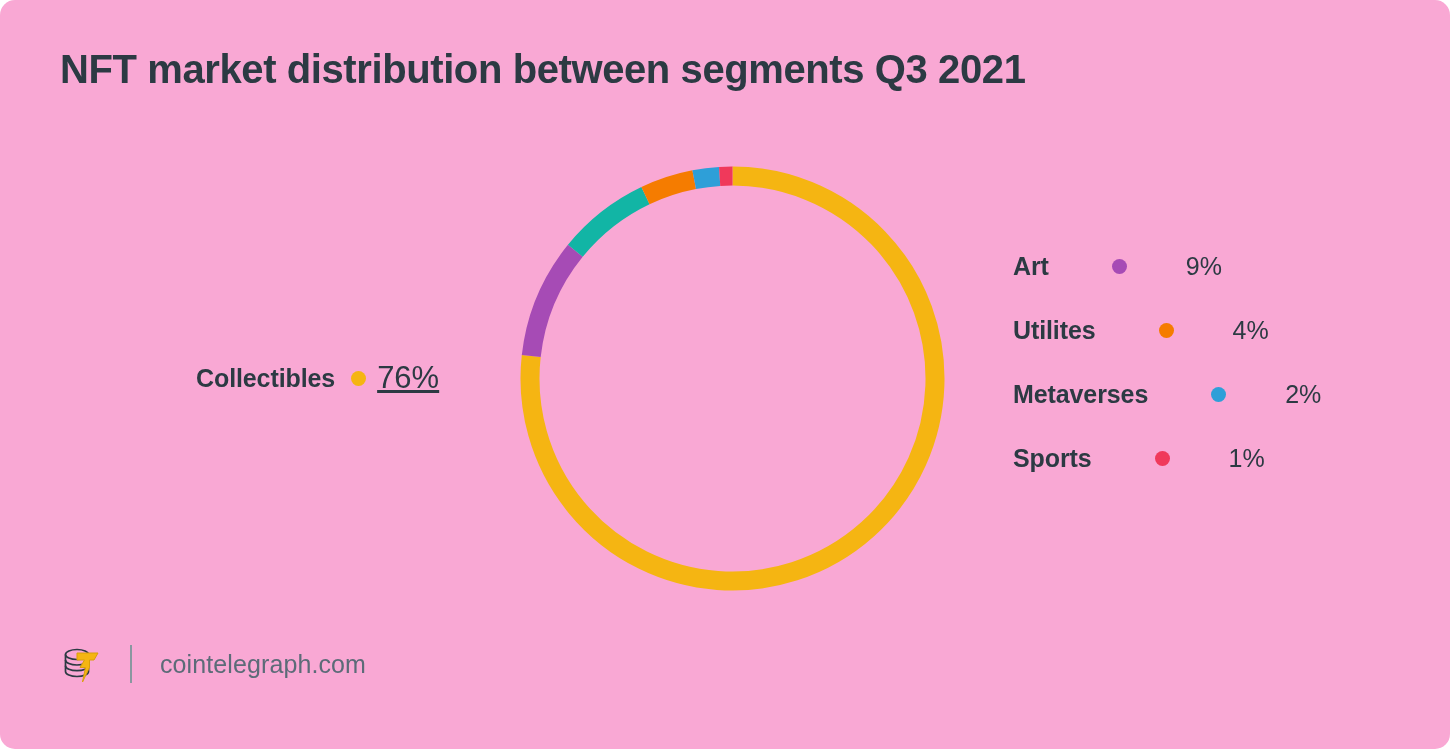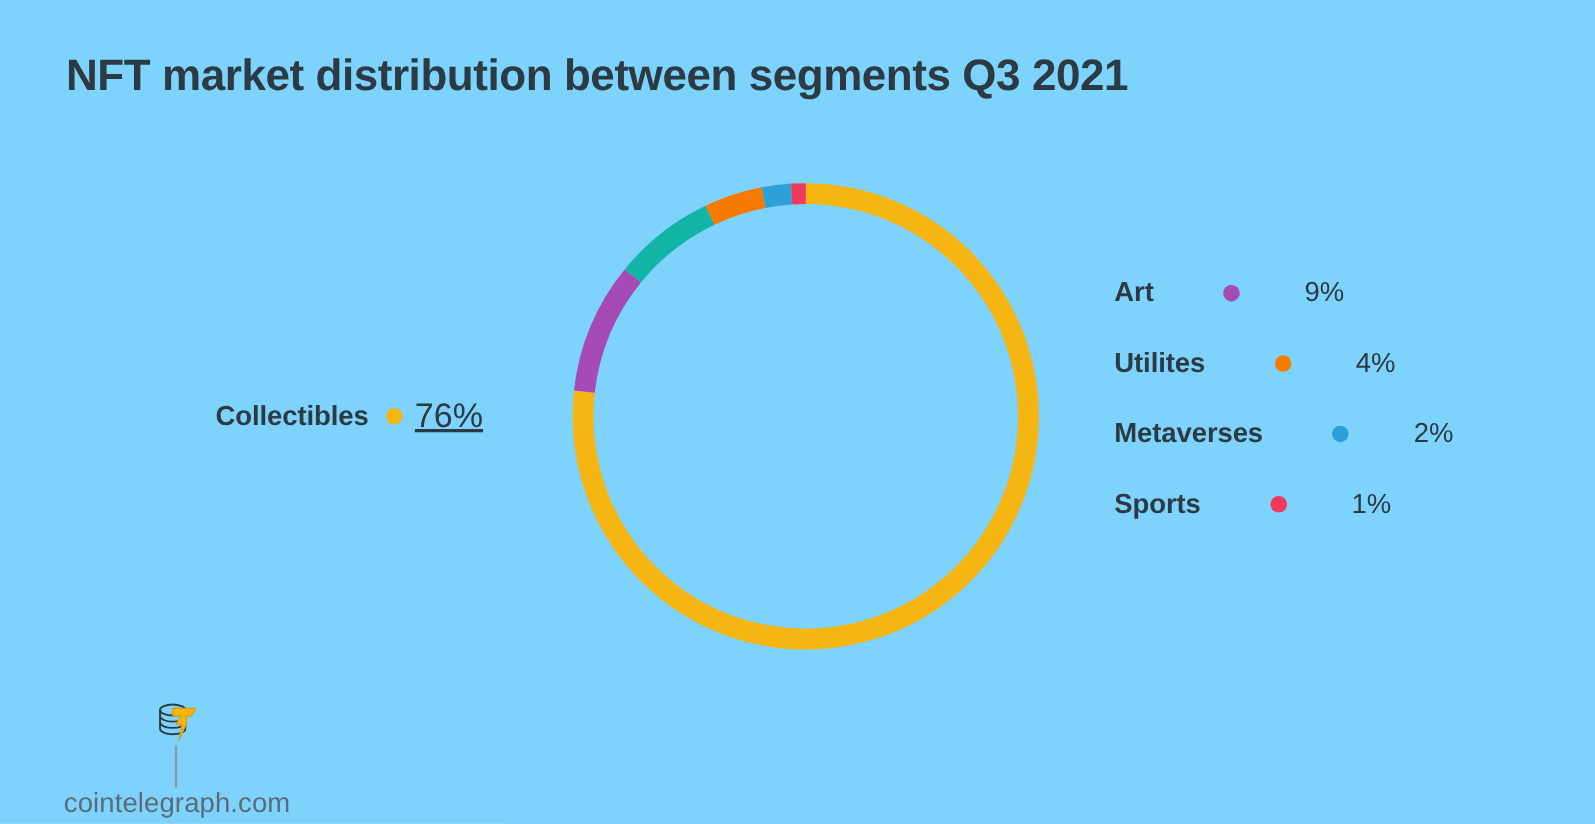--- a/index.html
+++ b/index.html
@@ -12,21 +12,22 @@
     height: 749px;
     position: relative;
     overflow: hidden;
     font-family: "Liberation Sans", sans-serif;
     -webkit-font-smoothing: antialiased;
   }
 
   .canvas {
     position: absolute;
     inset: 0;
-    background: #7dd3fc;
+    background: #f9a8d4;
+    border-radius: 15px;
   }
 
   
   .chart-title {
     position: absolute;
     left: 60px;
     top: 47px;
     font-size: 40px;
     font-weight: bold;
     letter-spacing: -0.4px;
@@ -116,21 +117,20 @@
     top: 632px;
     height: 70px;
   }
   .footer-left {
     position: absolute;
     left: 58px;
     top: 0;
     display: flex;
     align-items: center;
     height: 64px;
-    flex-direction: column;
   }
   .logo-mark {
     width: 46px;
     height: 46px;
     flex: 0 0 auto;
   }
   .footer-divider {
     width: 2px;
     height: 38px;
     background: #8A97A0;

